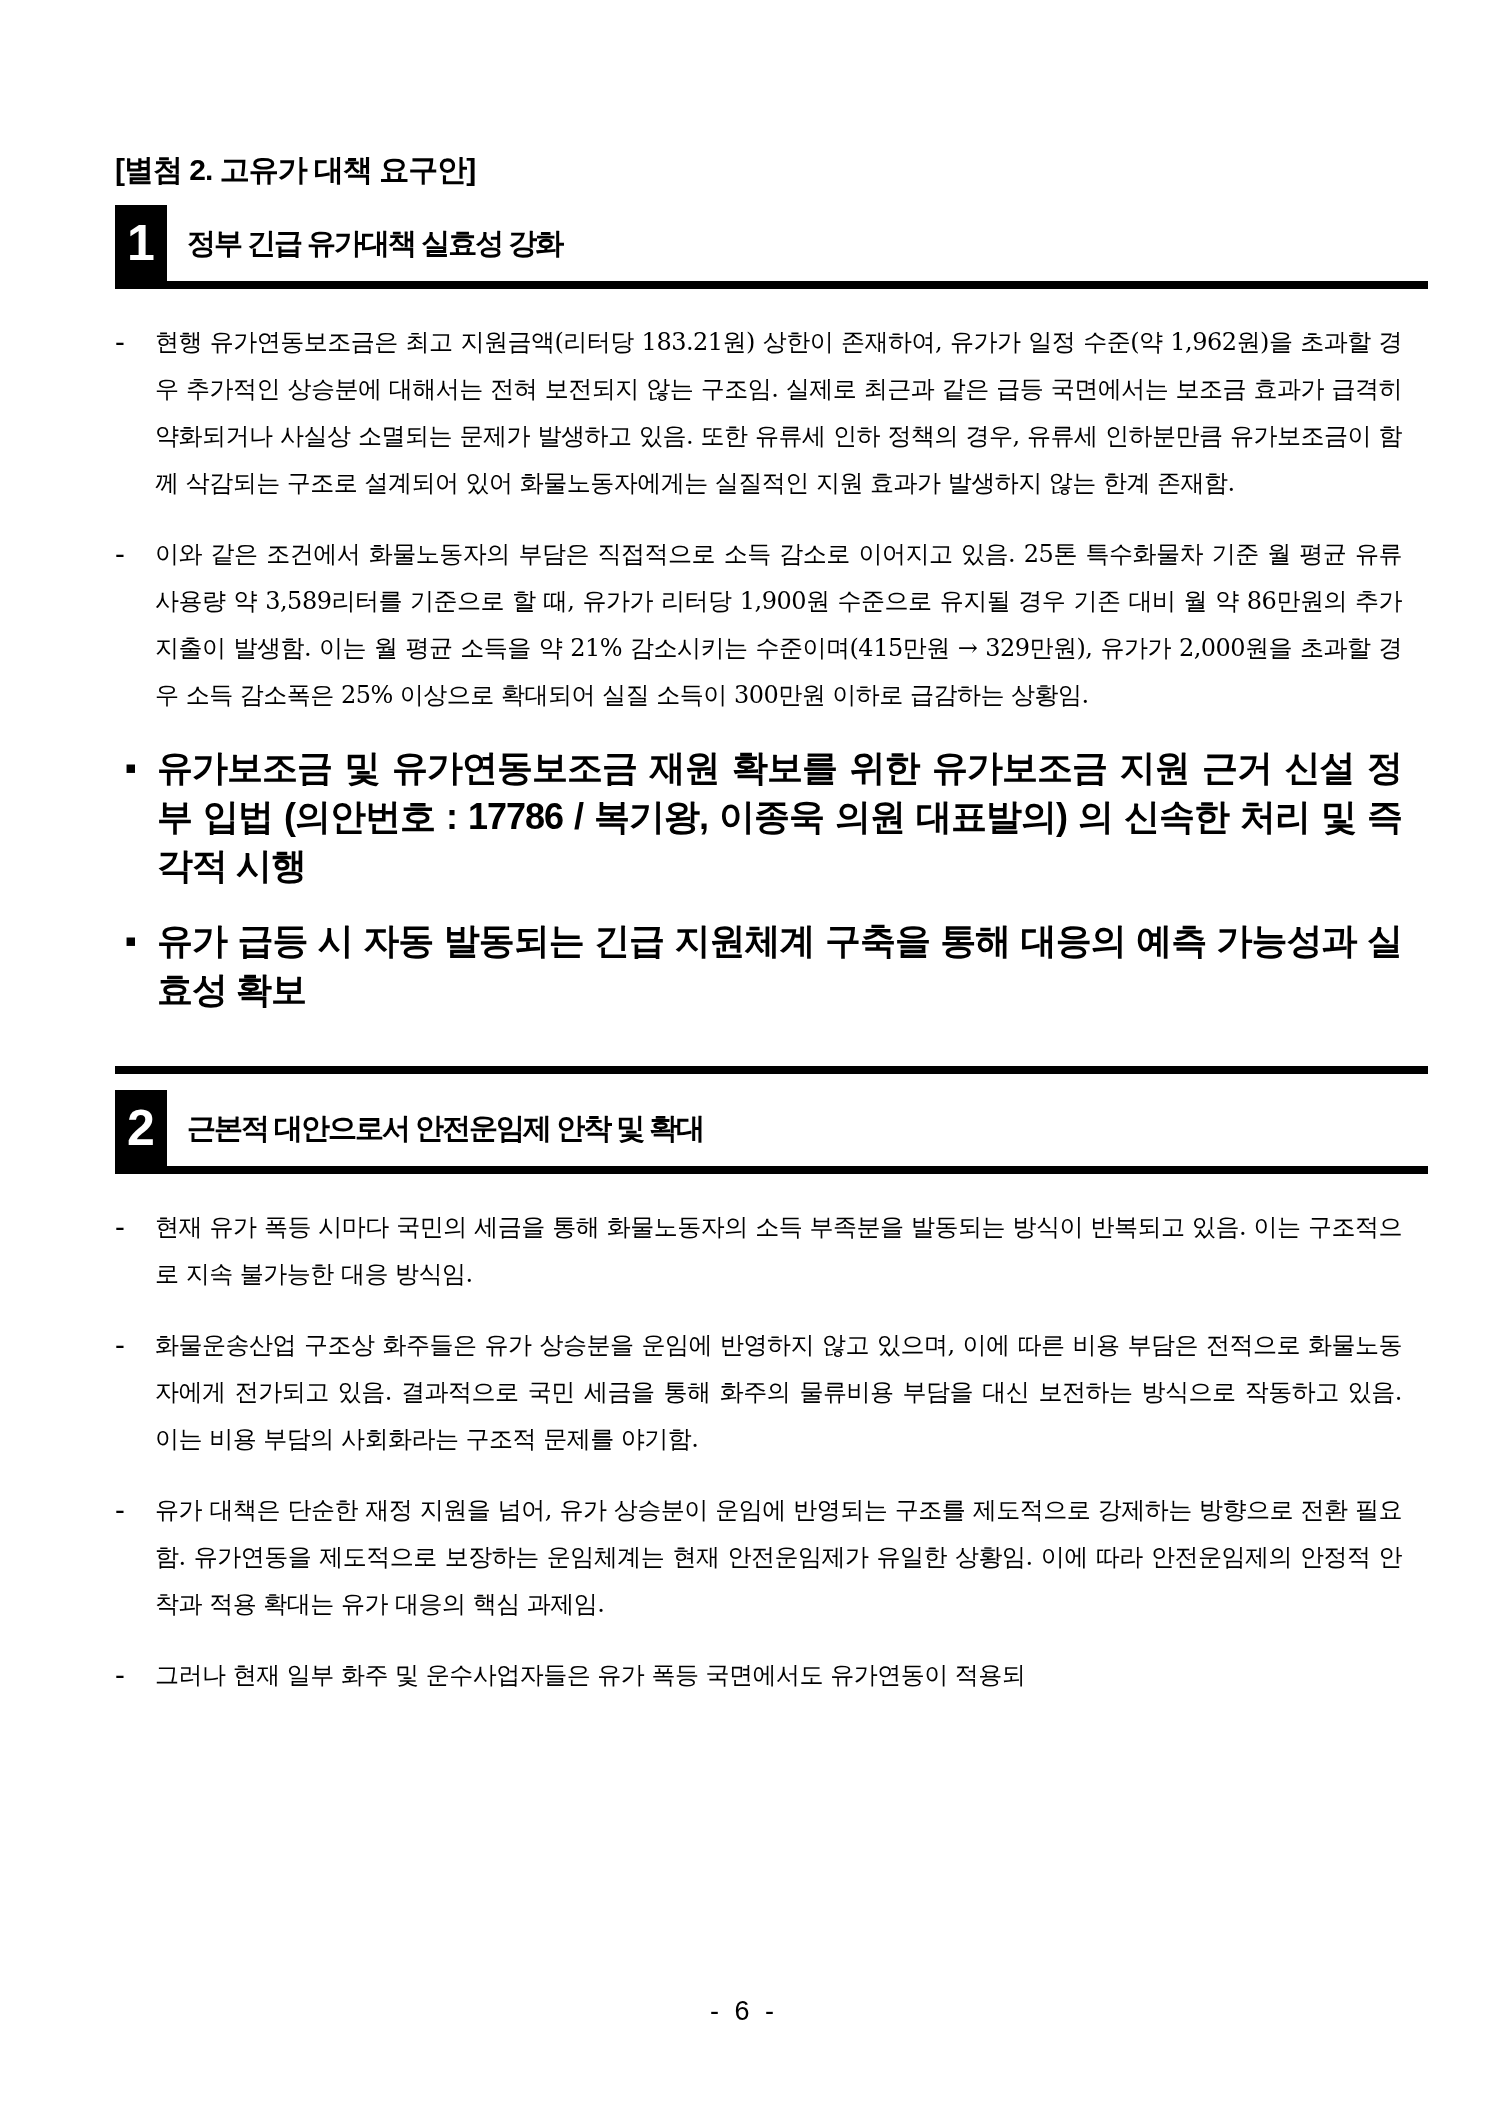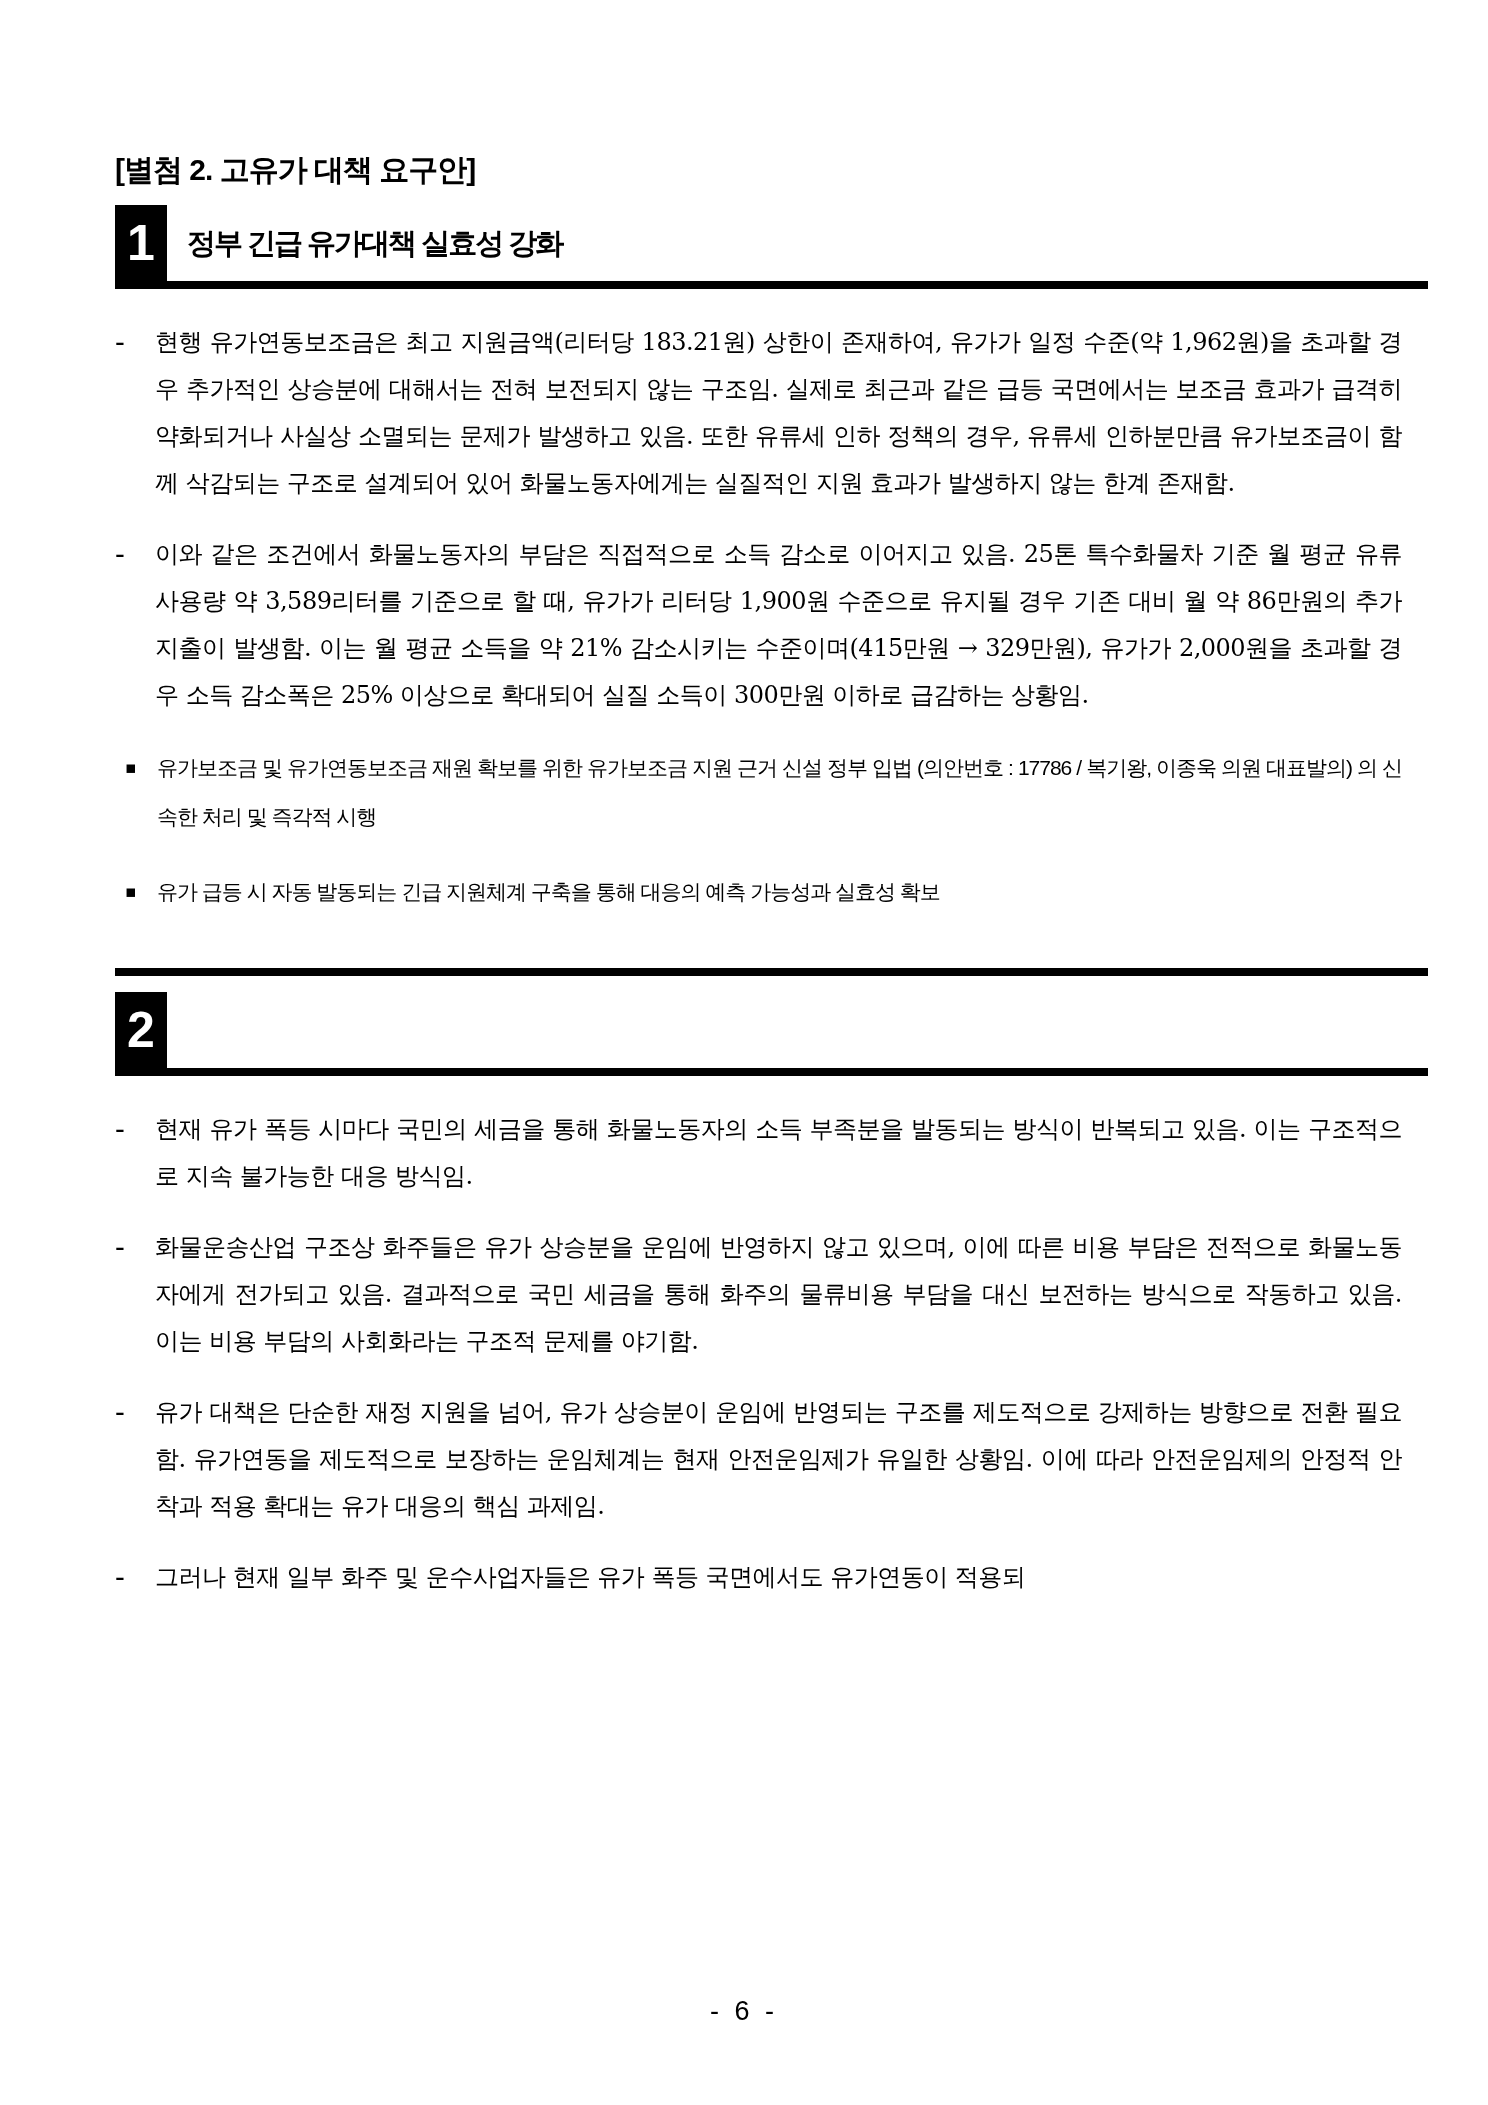--- a/index.html
+++ b/index.html
@@ -77,22 +77,22 @@
   .square-item .marker {
     flex: 0 0 42px;
     padding-left: 10px;
     font-size: 17px;
     line-height: 49px;
     font-family: "DejaVu Sans", sans-serif;
   }
   .square-item .text {
     flex: 1;
     font-family: "Liberation Sans", "DejaVu Sans", sans-serif;
-    font-weight: normal;
-    font-size: 21px;
+    font-weight: bold;
+    font-size: 36px;
     line-height: 49px;
     text-align: justify;
     letter-spacing: -1px;
   }
   .sec1-body { margin-bottom: 10px; }
   .footer {
     position: absolute;
     bottom: 78px;
     left: 0;
     width: 100%;
@@ -129,20 +129,21 @@
     </div>
     <div class="item square-item">
       <span class="marker">▪</span>
       <div class="text">유가 급등 시 자동 발동되는 긴급 지원체계 구축을 통해 대응의 예측 가능성과 실효성 확보</div>
     </div>
   </div>
 
   <div class="section-rule"></div>
   <div class="section-header">
     <div class="section-number">2</div>
+    <div class="section-title">근본적 대안으로서 안전운임제 안착 및 확대</div>
   </div>
 
   <div>
     <div class="item dash-item">
       <span class="marker">-</span>
       <div class="text">현재 유가 폭등 시마다 국민의 세금을 통해 화물노동자의 소득 부족분을 발동되는 방식이 반복되고 있음. 이는 구조적으로 지속 불가능한 대응 방식임.</div>
     </div>
     <div class="item dash-item">
       <span class="marker">-</span>
       <div class="text">화물운송산업 구조상 화주들은 유가 상승분을 운임에 반영하지 않고 있으며, 이에 따른 비용 부담은 전적으로 화물노동자에게 전가되고 있음. 결과적으로 국민 세금을 통해 화주의 물류비용 부담을 대신 보전하는 방식으로 작동하고 있음. 이는 비용 부담의 사회화라는 구조적 문제를 야기함.</div>

